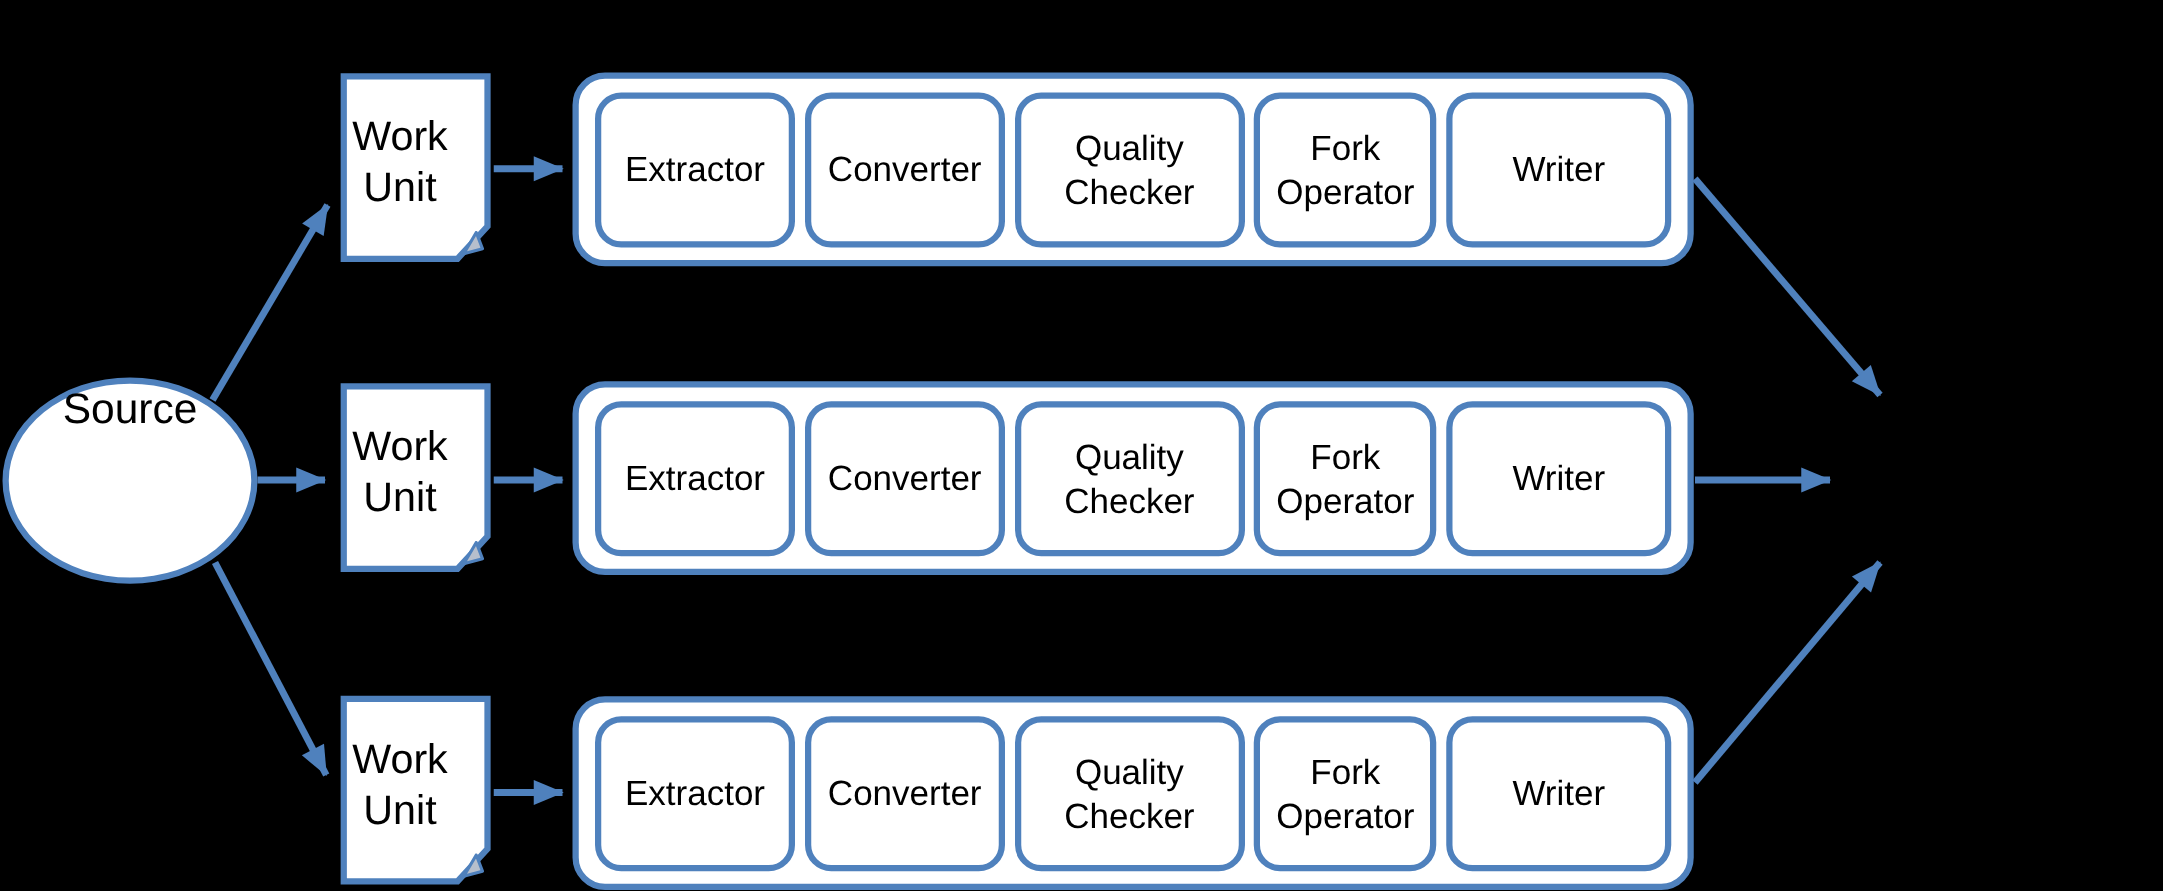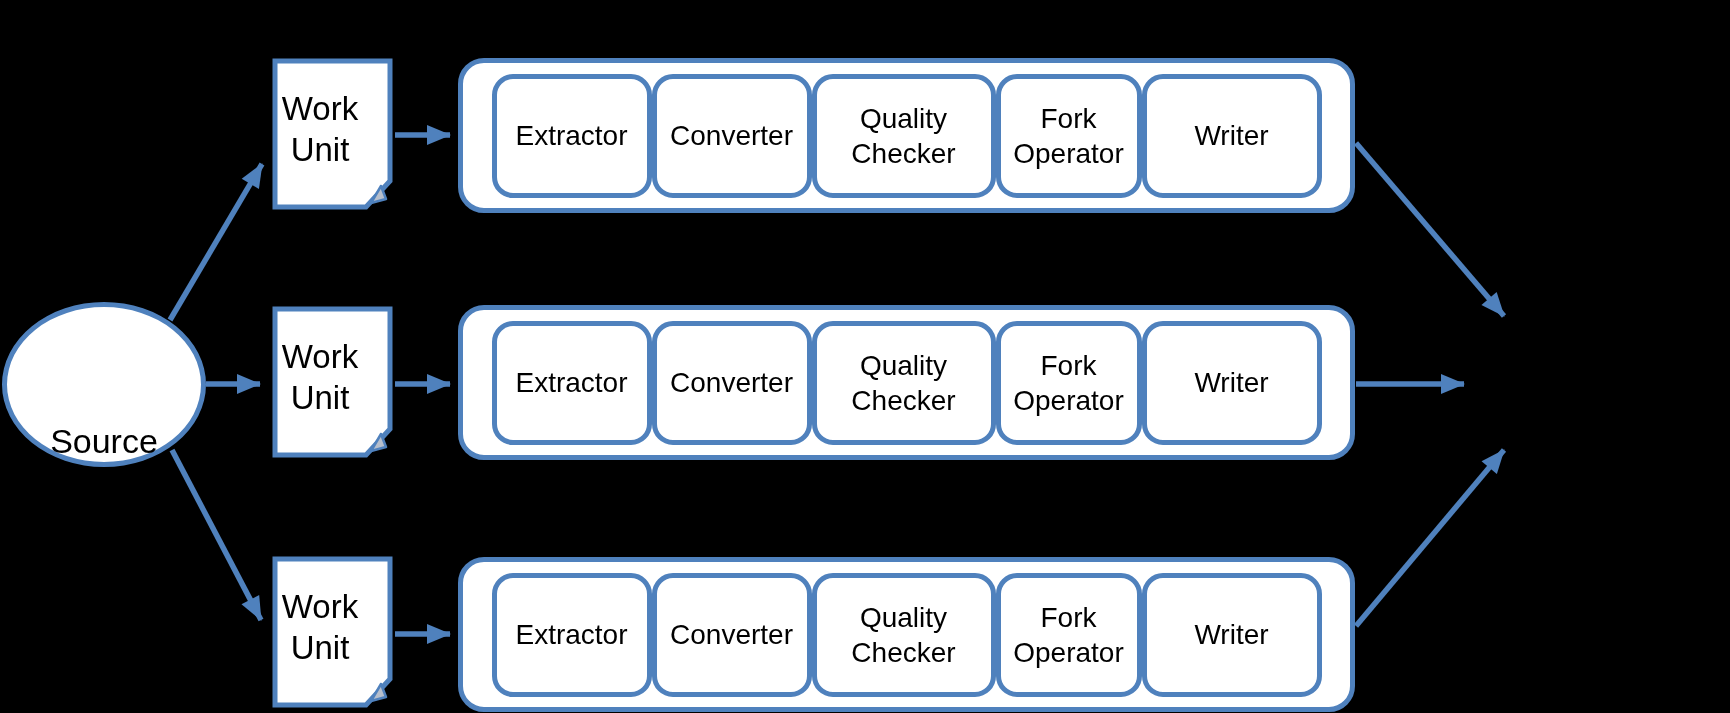--- a/index.html
+++ b/index.html
@@ -1,34 +1,34 @@
 <!DOCTYPE html>
 <html><head>
 <meta charset="utf-8">
 <style>
   html,body{margin:0;padding:0;background:#000;}
   #canvas{
     position:relative;width:1730px;height:713px;background:#000;overflow:hidden;
     font-family:"Liberation Sans",sans-serif;color:#000;
   }
   #arrow-layer{position:absolute;left:0;top:0;width:1730px;height:713px;}
-  .node{position:absolute;display:flex;align-items:flex-end;justify-content:center;
+  .node{position:absolute;display:flex;align-items:flex-start;justify-content:center;
         text-align:center;box-sizing:border-box;}
   .ellipse{background:#fff;border:5px solid #4f81bd;border-radius:50%;
            font-size:34px;line-height:1.22;}
   #source{left:2px;top:302px;width:204px;height:165px;}
   #publisher{left:1473px;top:300px;width:252px;height:164px;}
   .workunit{position:absolute;left:272px;width:96px;height:152px;border-radius:32px;}
   .workunit svg{position:absolute;left:0;top:0;}
   .workunit .wu-label{position:absolute;left:0;top:0;width:100%;height:94%;
       display:flex;align-items:center;justify-content:center;text-align:center;
       font-size:33px;line-height:1.27;}
   .pipeline{position:absolute;left:458px;width:897px;height:155px;
       background:#fff;border:5px solid #4f81bd;border-radius:26px;
-      display:flex;align-items:center;justify-content:center;
+      display:flex;align-items:center;justify-content:space-between;
       padding:0 13px;box-sizing:border-box;}
   .stage{height:124px;background:#fff;border:5px solid #4f81bd;border-radius:21px;
       display:flex;align-items:center;justify-content:center;text-align:center;
       font-size:28px;line-height:1.25;box-sizing:border-box;padding:0 12px;}
   .st-w0{width:160px}.st-w1{width:160px}.st-w2{width:184px}.st-w3{width:146px}.st-w4{width:180px}
   .row0{top:58px}.row1{top:305px}.row2{top:557px}
   .wu0{top:58px}.wu1{top:306px}.wu2{top:556px}
 </style>
 </head>
 <body>

